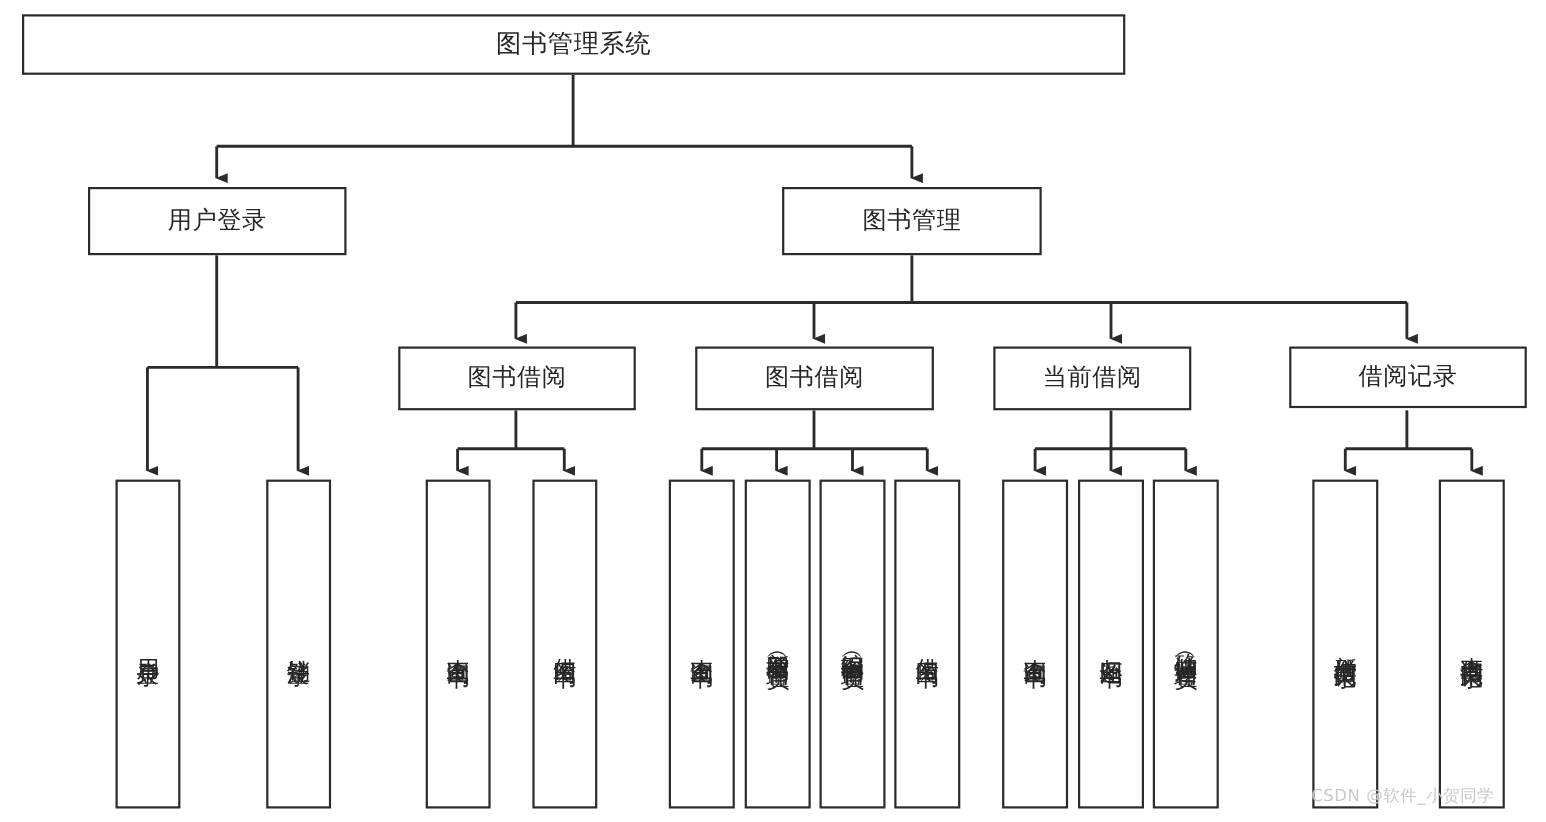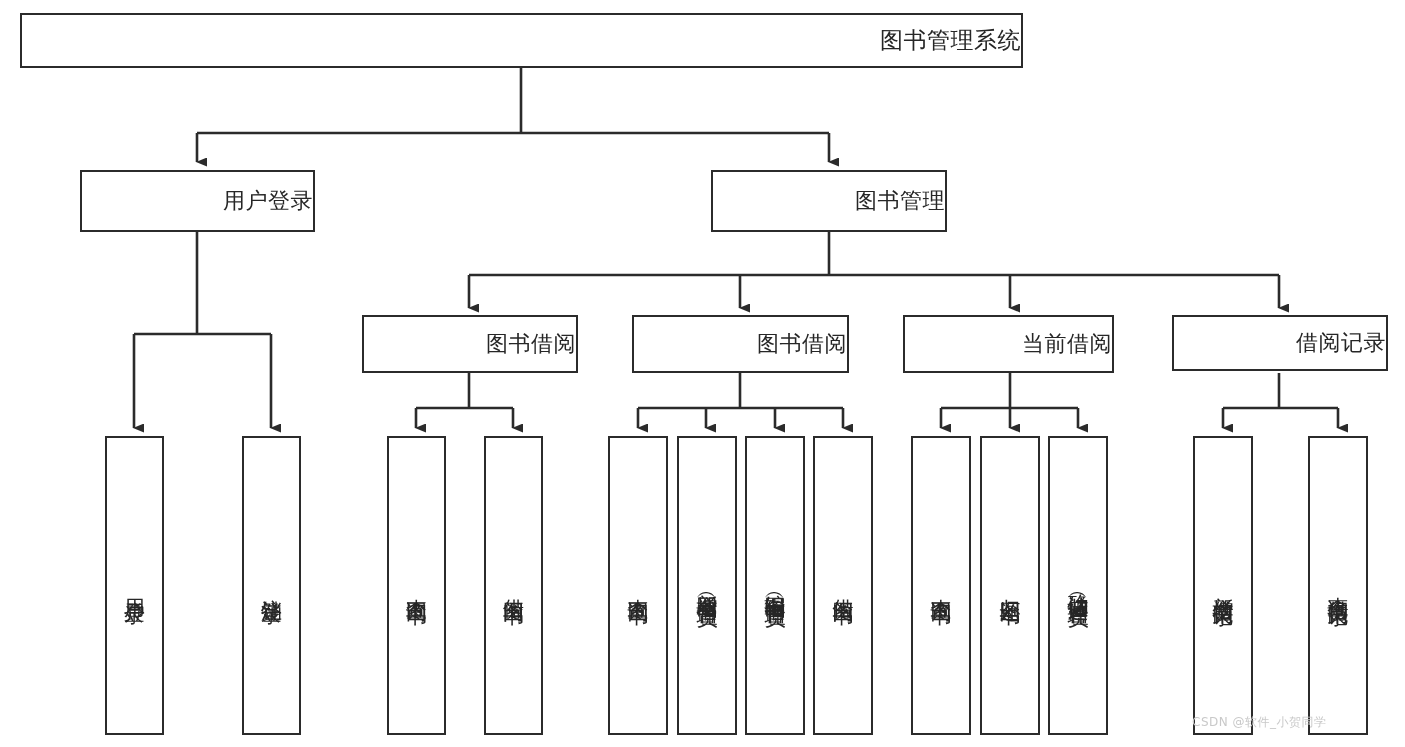--- a/index.html
+++ b/index.html
@@ -26,21 +26,21 @@
     height: 747px;
     pointer-events: none;
   }
   .node {
     position: absolute;
     box-sizing: border-box;
     background: #ffffff;
     border: 2px solid #2b2b2b;
     display: flex;
     align-items: center;
-    justify-content: flex-end;
+    justify-content: center;
     color: #262626;
     z-index: 2;
   }
   .node-label {
     display: block;
     text-align: center;
     line-height: 1.18;
     letter-spacing: 0.5px;
   }
   
@@ -59,21 +59,21 @@
   .node.vert .node-label {
     writing-mode: vertical-rl;
     text-orientation: upright;
     font-size: 21px;
     line-height: 1.05;
     letter-spacing: 2px;
     max-height: 270px;
   }
   .watermark {
     position: absolute;
-    font-size: 12px;
+    font-size: 15px;
     color: #c9c9c9;
     white-space: nowrap;
     z-index: 5;
     letter-spacing: 0.5px;
   }
 </style>
 </head>
 <body>
 
 <div id="diagram-canvas">
@@ -142,21 +142,21 @@
   </div>
 
   <div class="node horiz" style="left:362px; top:315px; width:216px; height:58px;">
     <span class="node-label">图书借阅</span>
   </div>
 
   <div class="node horiz" style="left:632px; top:315px; width:217px; height:58px;">
     <span class="node-label">图书借阅</span>
   </div>
 
-  <div class="node horiz" style="left:903px; top:315px; width:211px; height:58px;">
+  <div class="node horiz" style="left:903px; top:315px; width:180px; height:58px;">
     <span class="node-label">当前借阅</span>
   </div>
 
   <div class="node horiz" style="left:1172px; top:315px; width:216px; height:56px;">
     <span class="node-label">借阅记录</span>
   </div>
 
   <div class="node vert" style="left:105px; top:436px; width:59px; height:299px;">
     <span class="node-label">用户登录</span>
   </div>

